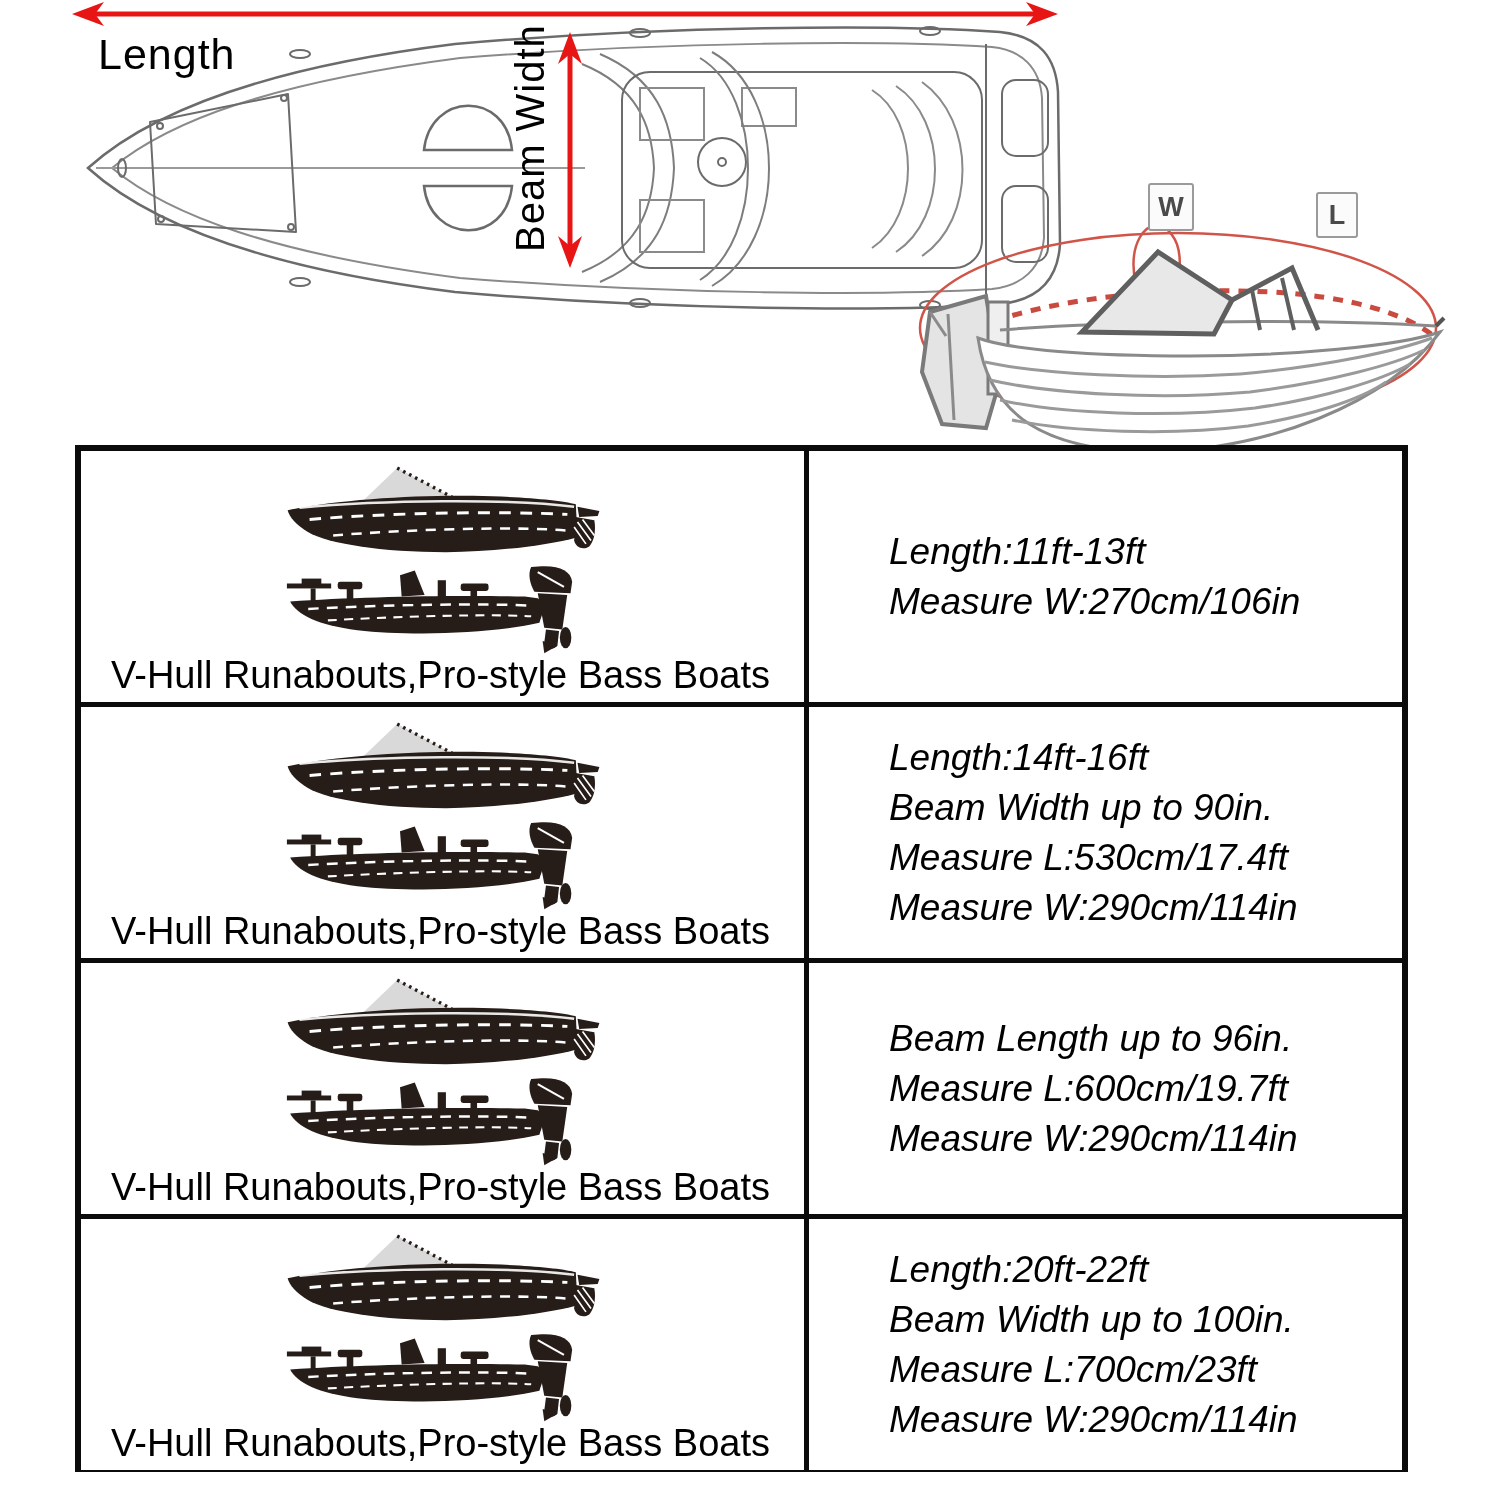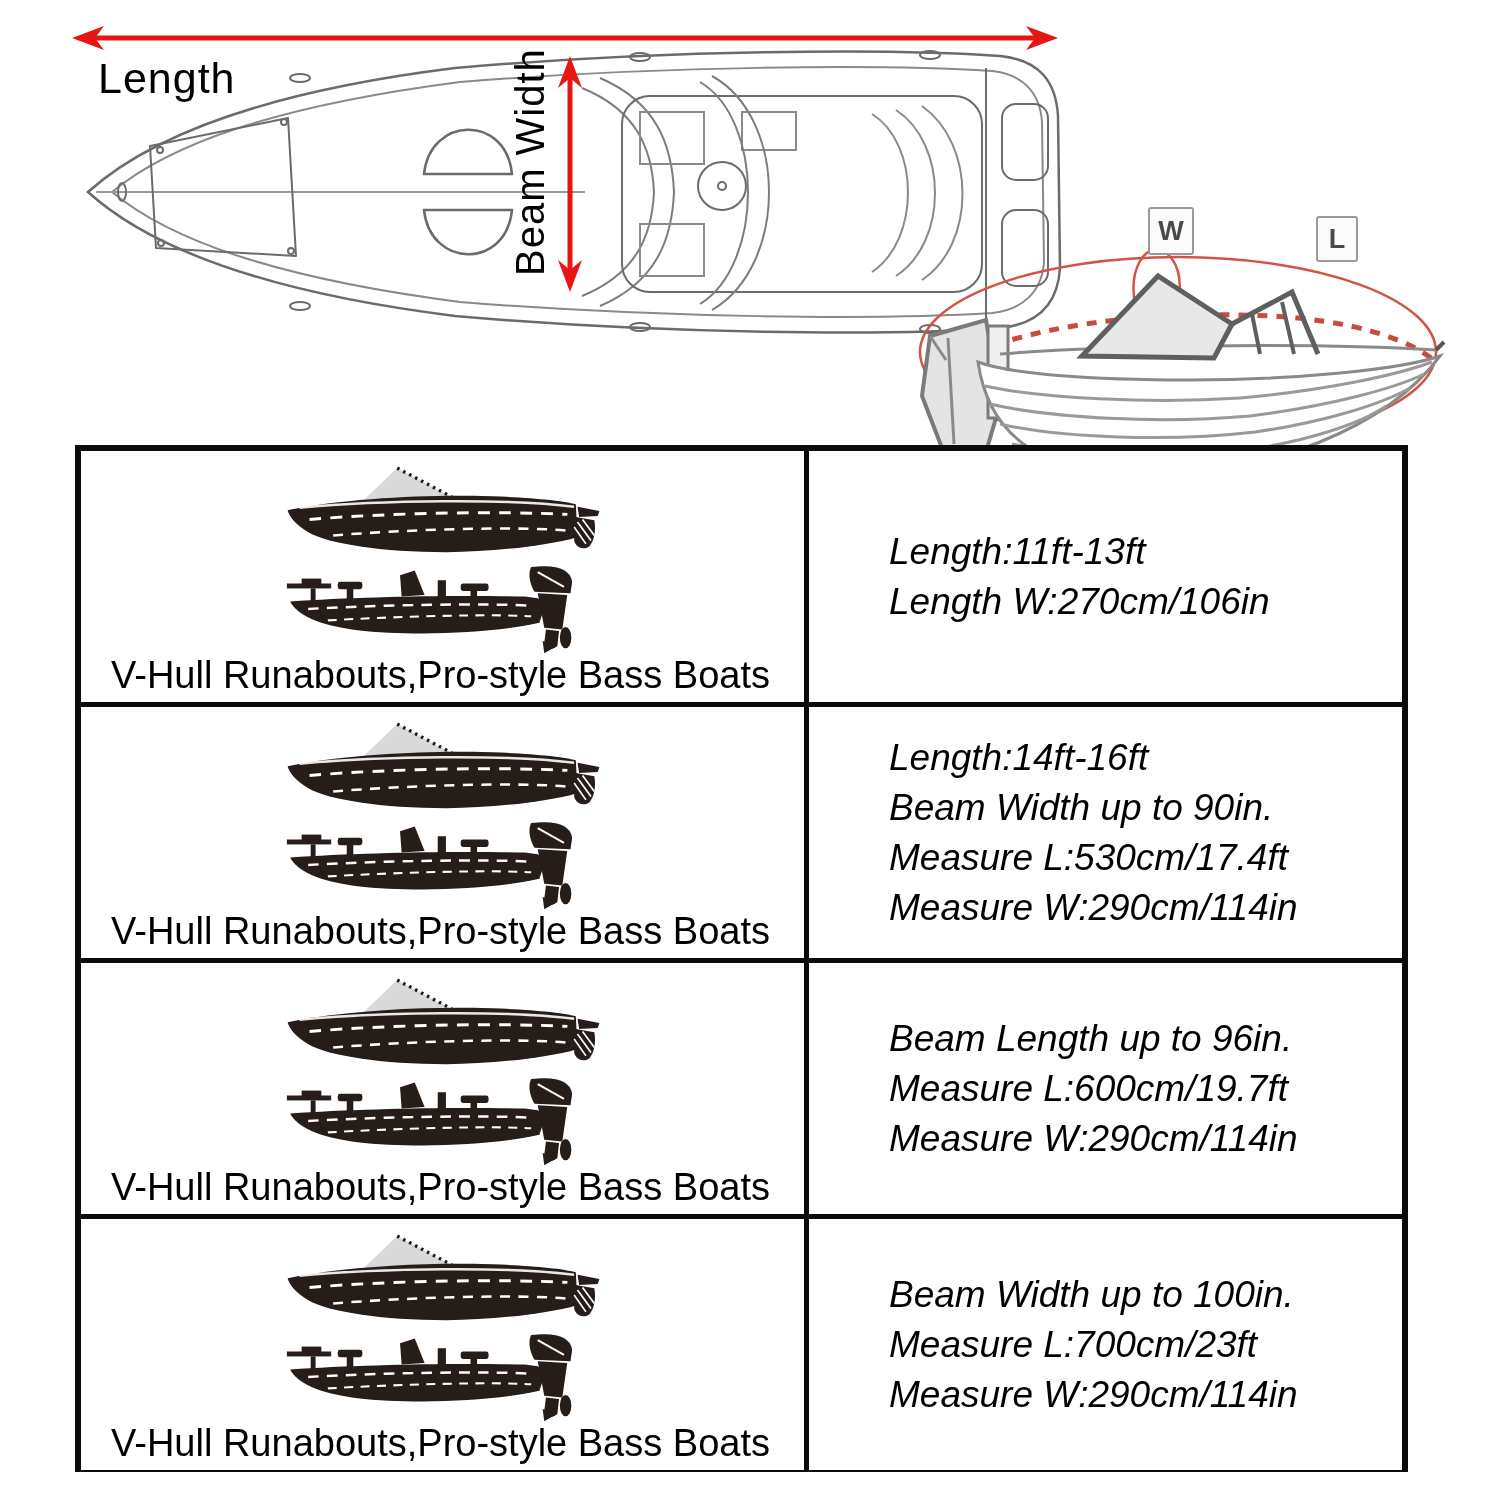--- a/index.html
+++ b/index.html
@@ -2,21 +2,21 @@
 <html><head>
 <meta charset="utf-8">
 <style>
   html,body{margin:0;padding:0;}
   body{
     width:1500px;height:1500px;position:relative;background:#ffffff;
     font-family:"Liberation Sans","DejaVu Sans",sans-serif;color:#000;
     overflow:hidden;
   }
   
-  .top-diagram{position:absolute;left:0;top:0;width:1500px;height:370px;margin-top:24px;}
+  .top-diagram{position:absolute;left:0;top:0;width:1500px;height:370px;}
   .top-diagram svg{position:absolute;left:0;top:0;}
   .length-label{
     position:absolute;left:98px;top:30px;font-size:43px;letter-spacing:1px;
   }
   .beam-width-label{
     position:absolute;left:508px;top:252px;font-size:40px;white-space:nowrap;
     transform:rotate(-90deg);transform-origin:0 0;letter-spacing:1px;
   }
   .marker-box{
     position:absolute;border:2px solid #9a9a9a;background:#fbfbfb;
@@ -174,21 +174,21 @@
       <svg class="boat speed" viewBox="0 0 380 108">
           <use href="#sil-speedboat"></use>
         </svg>
       <svg class="boat bass" viewBox="0 0 380 122">
           <use href="#sil-bassboat"></use>
         </svg>
       <div class="caption">V-Hull Runabouts,Pro-style Bass Boats</div>
     </div>
     <div class="cell right">
       <div class="spec-line">Length:11ft-13ft</div>
-      <div class="spec-line">Length W:270cm/106in</div>
+      <div class="spec-line">Measure W:270cm/106in</div>
     </div>
   </div>
 
   <div class="trow">
     <div class="cell left">
       <svg class="boat speed" viewBox="0 0 380 108">
           <use href="#sil-speedboat"></use>
         </svg>
       <svg class="boat bass" viewBox="0 0 380 122">
           <use href="#sil-bassboat"></use>
@@ -224,19 +224,20 @@
     <div class="cell left">
       <svg class="boat speed" viewBox="0 0 380 108">
           <use href="#sil-speedboat"></use>
         </svg>
       <svg class="boat bass" viewBox="0 0 380 122">
           <use href="#sil-bassboat"></use>
         </svg>
       <div class="caption">V-Hull Runabouts,Pro-style Bass Boats</div>
     </div>
     <div class="cell right">
+      <div class="spec-line">Length:20ft-22ft</div>
       <div class="spec-line">Beam Width up to 100in.</div>
       <div class="spec-line">Measure L:700cm/23ft</div>
       <div class="spec-line">Measure W:290cm/114in</div>
     </div>
   </div>
 
 </div>
 
 </body></html>

